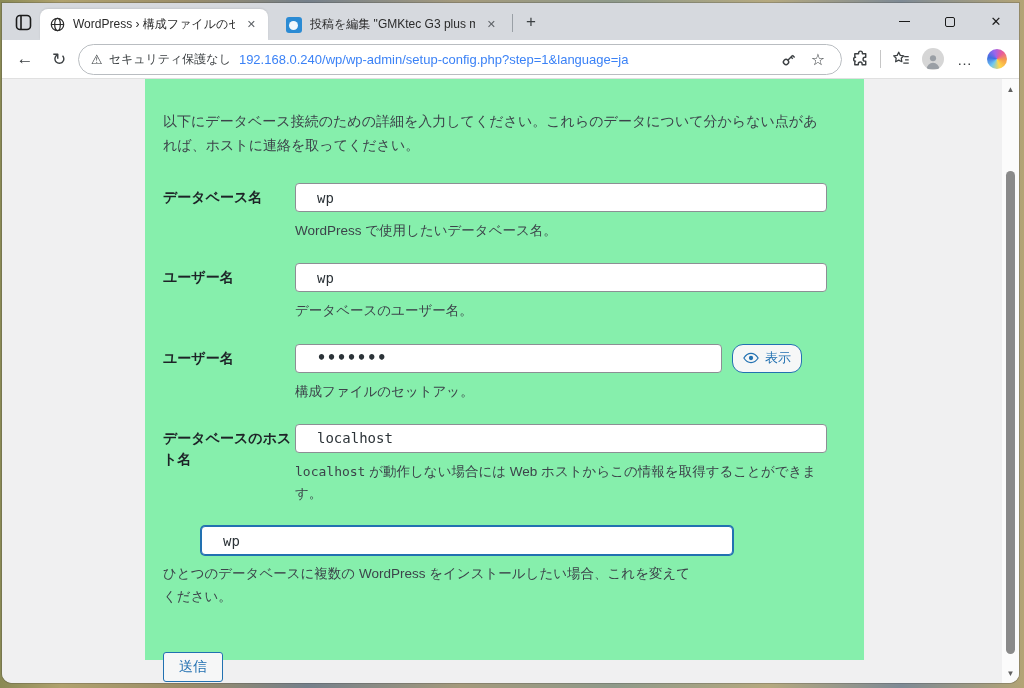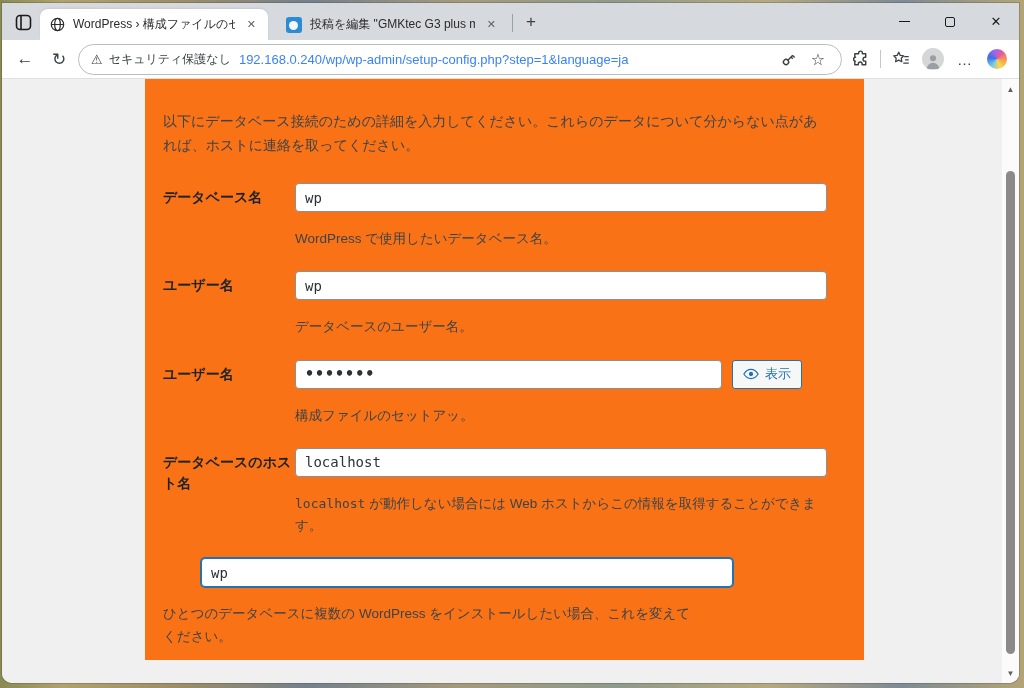--- a/index.html
+++ b/index.html
@@ -41,31 +41,31 @@
   .url-text { flex:1; font-size:13px; color:#3b82f6; white-space:nowrap; overflow:hidden; }
   .pill-icon { color:#3c4043; display:flex; align-items:center; justify-content:center; width:22px; flex-shrink:0; cursor:pointer; }
   .star-glyph { font-size:16px; }
   .bar-icon { width:28px; height:28px; display:flex; align-items:center; justify-content:center; color:#3c4043; cursor:pointer; flex-shrink:0; }
   .toolbar-divider { width:1px; height:18px; background:#c6c6c6; margin:0 2px; flex-shrink:0; }
   .avatar { width:22px; height:22px; border-radius:50%; background:#d6d6d6; display:flex; align-items:flex-end; justify-content:center; overflow:hidden; }
   .more-glyph { font-size:15px; letter-spacing:1px; color:#3c4043; }
   .copilot-glyph { width:20px; height:20px; border-radius:50%; background:conic-gradient(from 220deg,#6fc9f2,#3f6fe0,#9a66ee,#e85a9b,#f6a14b,#ffd84a,#6fc9f2); }
   
   .content { flex:1; position:relative; background:#f0f0f1; overflow:hidden; }
-  .card { position:absolute; left:143px; top:0; width:719px; height:581px; background:#f97316; padding:30px 37px 0 18px; }
+  .card { position:absolute; left:143px; top:0; width:719px; height:581px; background:#86efac; padding:30px 37px 0 18px; }
   .intro { font-size:14px; line-height:1.72; color:#3c434a; margin-bottom:26px; }
   .form-row { display:flex; margin-bottom:21px; }
   .row-label { width:132px; flex-shrink:0; font-size:14px; font-weight:bold; color:#1d2327; line-height:1.5; padding-top:5px;font-family:Liberation Mono, monospace; }
   .row-field { width:532px; }
-  .txt-input { width:100%; height:29px; border:1px solid #8c8f94; border-radius:4px; padding:0 9px; font-family:"DejaVu Sans Mono","Liberation Mono",monospace; font-size:14px; color:#2c3338; background:#fff; }
+  .txt-input { width:100%; height:29px; border:1px solid #8c8f94; border-radius:4px; padding:0 21px; font-family:"DejaVu Sans Mono","Liberation Mono",monospace; font-size:14px; color:#2c3338; background:#fff; }
   .txt-input.focused { border-color:#2271b1; box-shadow:0 0 0 1px #2271b1;margin-left:38px; }
   .pw-input { width:427px; letter-spacing:1px; font-size:15px; font-weight:bold; }
   .pw-wrap { display:flex; align-items:flex-start; gap:10px; }
-  .show-btn { display:flex; align-items:center; gap:6px; height:29px; padding:0 10px; background:#f6f7f7; border:1px solid #2271b1; border-radius:3px; color:#2271b1; font-size:13px; cursor:pointer; font-family:inherit; }
-  .field-desc { margin-top:16px; font-size:13.5px; color:#3c434a; line-height:1.65; }
+  .show-btn { display:flex; align-items:center; gap:6px; height:29px; padding:0 10px; background:#f6f7f7; border:1px solid #2271b1; border-radius:11px; color:#2271b1; font-size:13px; cursor:pointer; font-family:inherit; }
+  .field-desc { margin-top:8px; font-size:13.5px; color:#3c434a; line-height:1.65; }
   .code-inline { font-family:"DejaVu Sans Mono","Liberation Mono",monospace; font-size:13px; }
   .submit-btn { display:inline-block; margin-top:23px; padding:5px 15px; background:#f6f7f7; border:1px solid #2271b1; border-radius:3px; color:#2271b1; font-size:14px; cursor:pointer; font-family:inherit; }
   
   .scrollbar { position:absolute; top:0; right:0; bottom:0; width:17px; background:#fbfbfb; }
   .scroll-arrow { position:absolute; left:0; width:17px; height:16px; display:flex; align-items:center; justify-content:center; font-size:8px; color:#606060; cursor:pointer; }
   .scroll-arrow.up { top:2px; }
   .scroll-arrow.down { bottom:2px; }
   .scroll-thumb { position:absolute; left:4px; top:92px; width:9px; height:483px; background:#8a8a8a; border-radius:5px; cursor:pointer; }
   svg { display:block; }
 </style>

